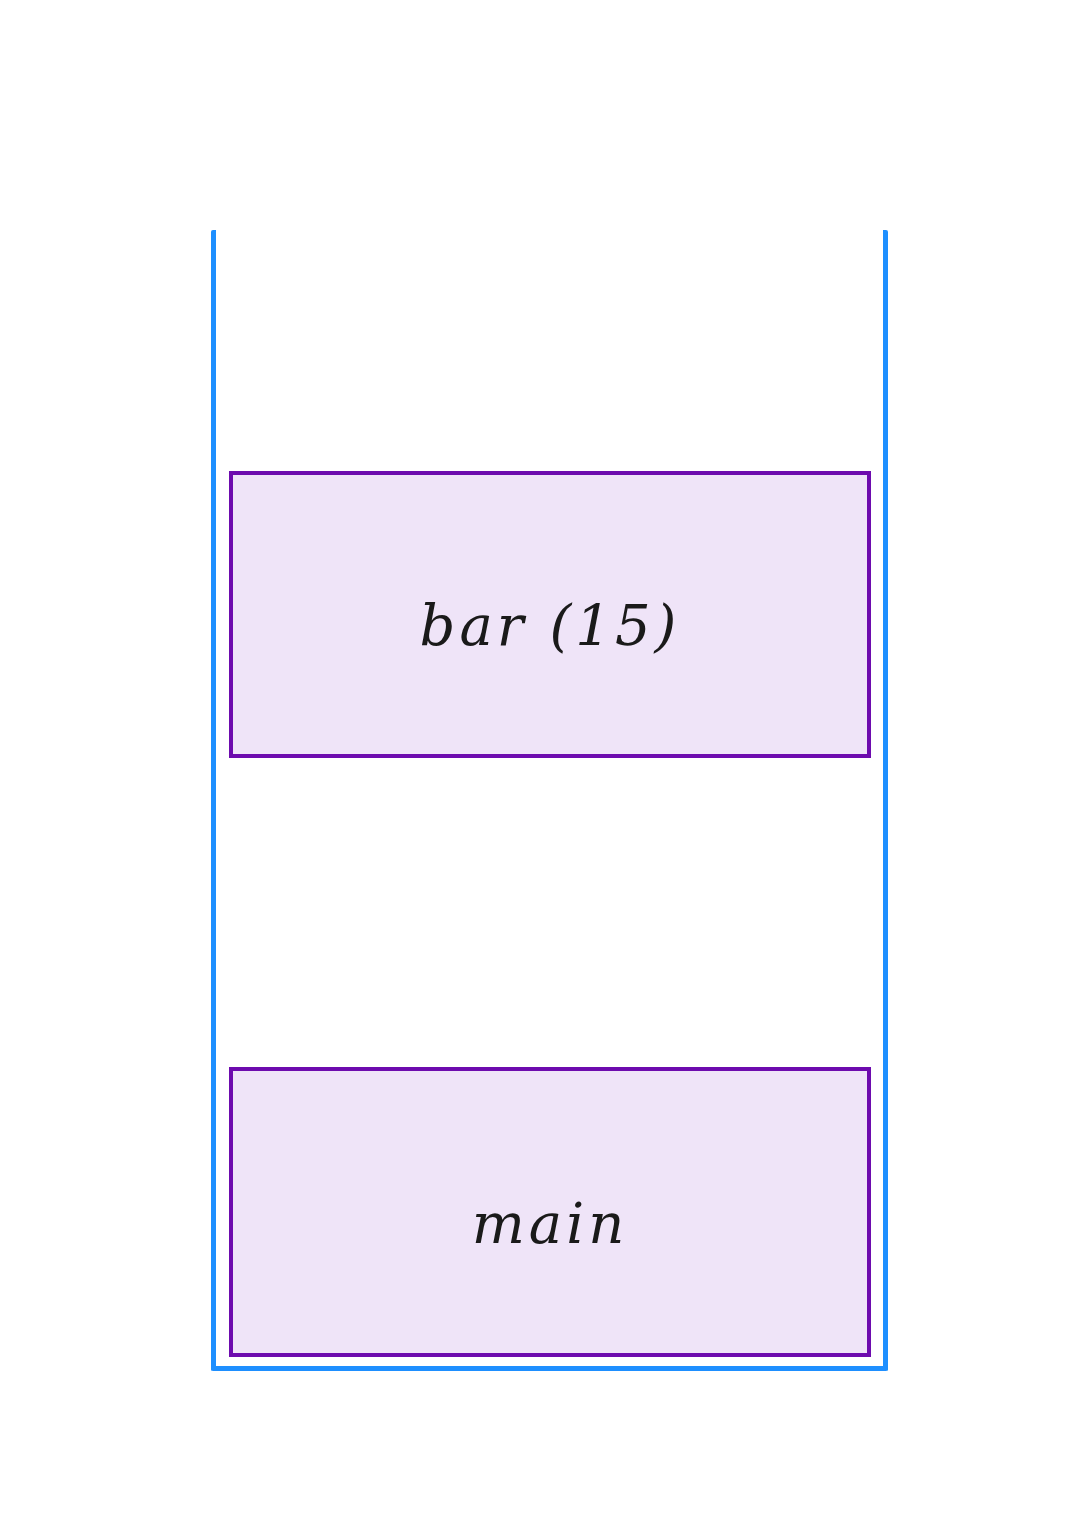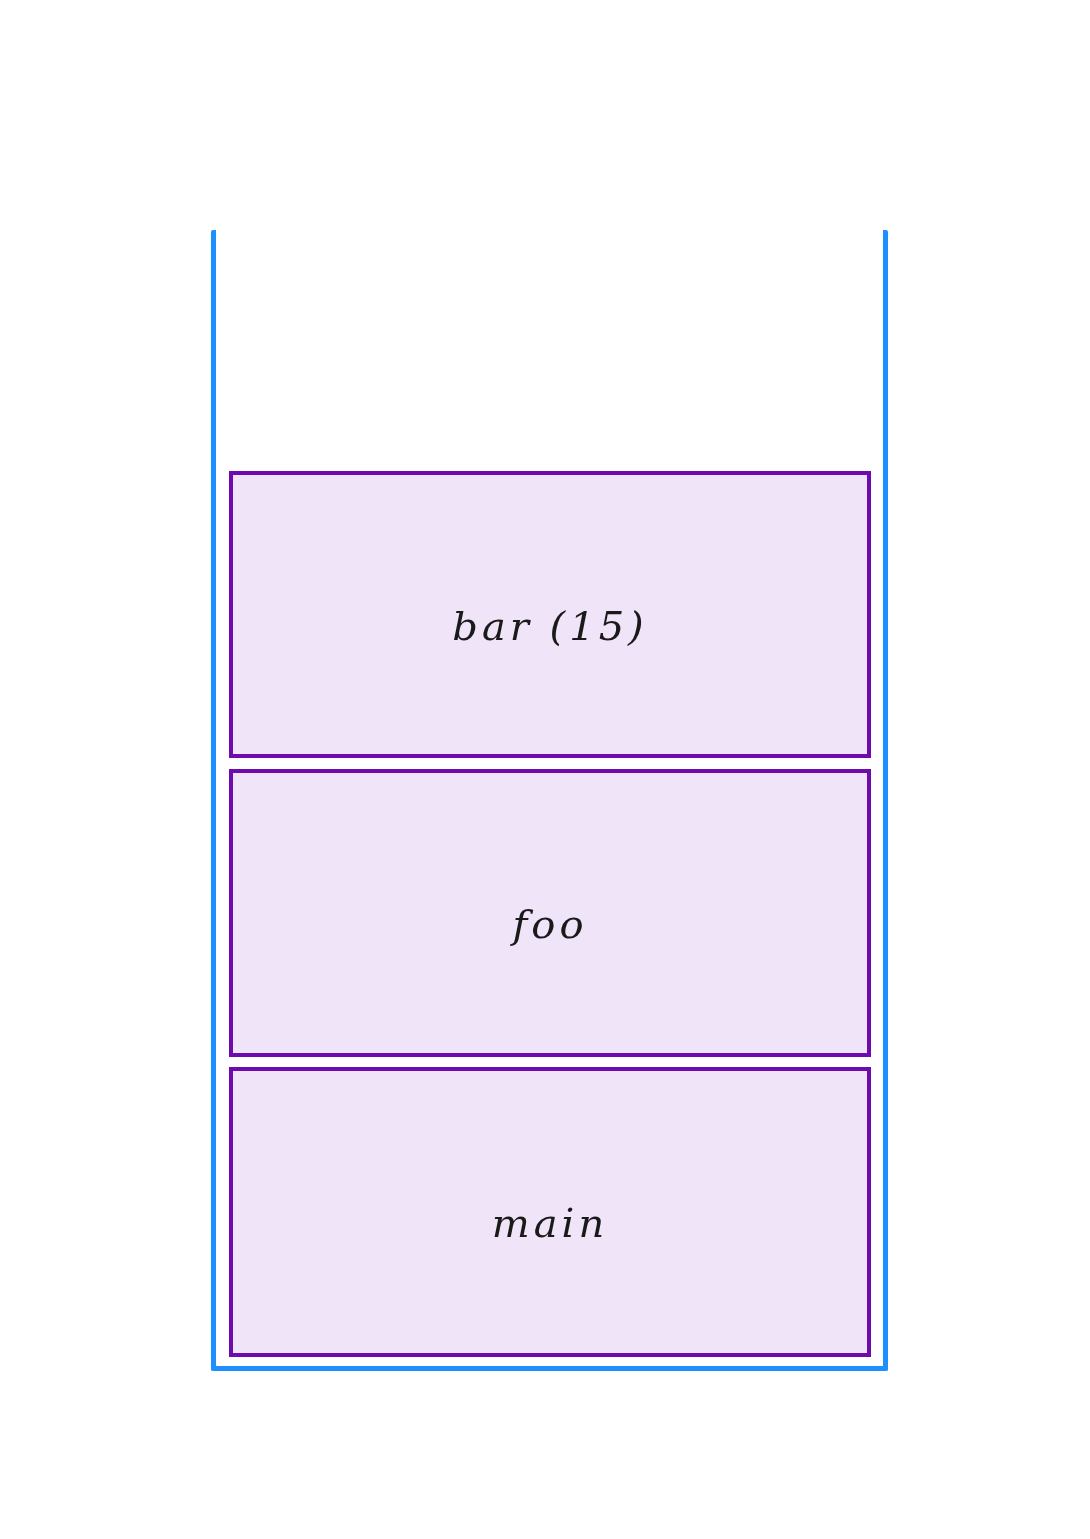--- a/index.html
+++ b/index.html
@@ -45,39 +45,36 @@
     align-items: center;
     justify-content: center;
     padding-top: 22px;
   }
   .frame-bar  { top: 241px; height: 287px; }
   .frame-foo  { top: 539px; height: 288px; }
   .frame-main { top: 837px; height: 290px; text-align: center; }
   .frame-label {
     font-family: "DejaVu Serif", serif;
     font-style: italic;
-    font-size: 40px;
+    font-size: 56px;
     letter-spacing: 4px;
     color: var(--label-color);
     white-space: nowrap;
     user-select: none;
   }
 </style>
 </head>
 <body>
 
 <div class="canvas">
   <div class="stack-container">
 
     <div class="frame frame-bar">
       <span class="frame-label">bar (15)</span>
     </div>
 
-    <div class="frame frame-foo">
-      <span class="frame-label">foo</span>
-    </div>
 
     <div class="frame frame-main">
       <span class="frame-label">main</span>
     </div>
 
   </div>
 </div>
 
 </body></html>

